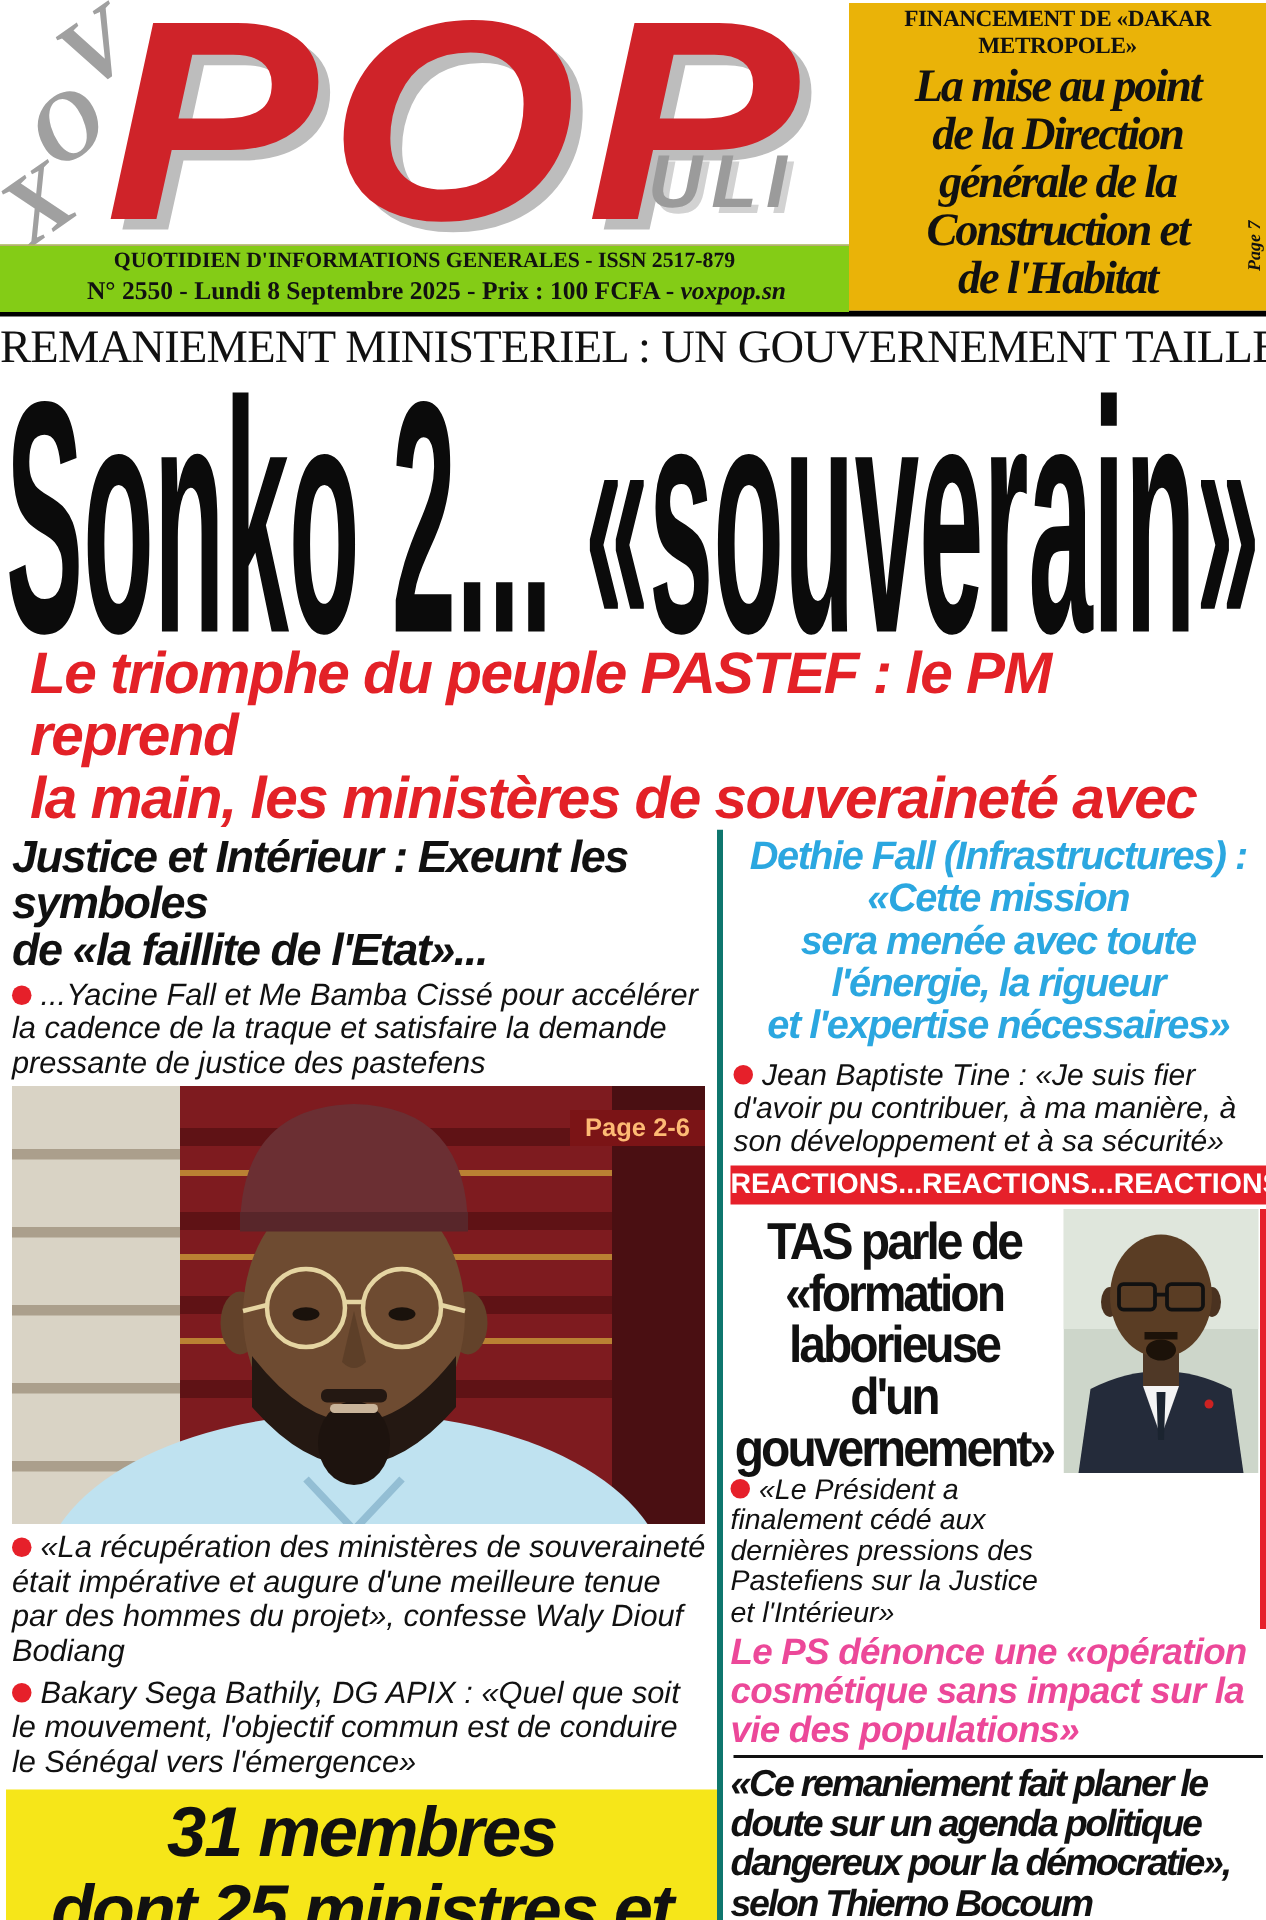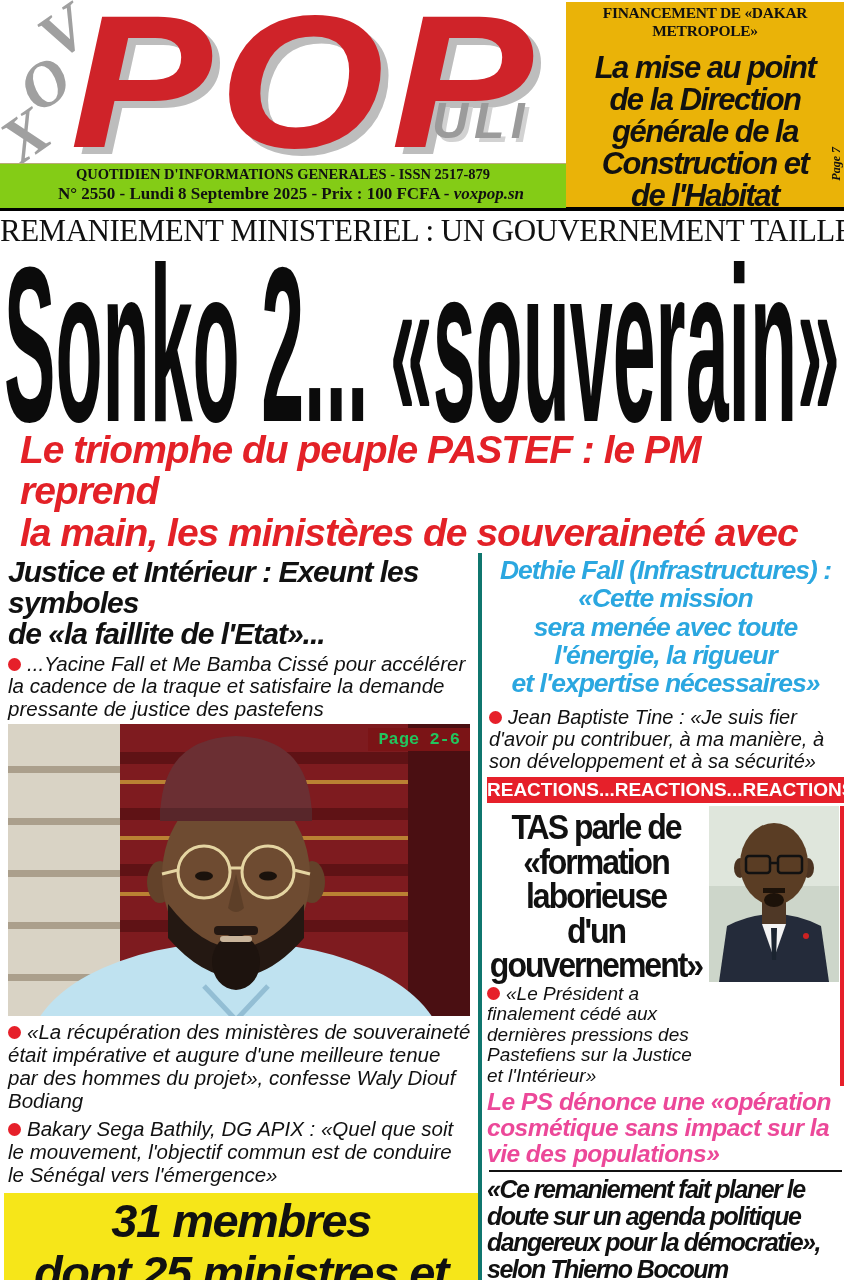--- a/index.html
+++ b/index.html
@@ -18,43 +18,43 @@
   #date-strip{position:absolute;left:0;top:163px;width:566px;height:44px;background:#84cc16;
               border-top:1px solid #b9ab77;text-align:center;}
   #tagline{font-family:"Liberation Serif",serif;font-weight:bold;font-size:14.5px;margin-top:2px;}
   #issue-line{font-family:Liberation Serif, serif;font-weight:bold;font-size:17px;margin-top:1px;margin-left:16px;}
   #issue-line .site{font-style:italic;font-weight:bold;}
   #promo{position:absolute;left:566px;top:2px;width:278px;height:205px;background:#eab308;
          text-align:center;overflow:hidden;}
   #promo-kicker{font-family:"Liberation Serif",serif;font-weight:bold;font-size:15.5px;margin-top:2px;
                 letter-spacing:-0.3px;}
   #promo-headline{font-weight:bold;font-style:italic;font-size:31px;line-height:1.03;letter-spacing:-1.5px;
-                  white-space:pre-line;margin-top:12px;}
+                  white-space:pre-line;margin-top:1px;font-family:Liberation Serif, serif;}
   #promo-page{position:absolute;right:0px;bottom:26px;font-family:"Liberation Serif",serif;font-weight:bold;
               font-style:italic;font-size:12px;writing-mode:vertical-rl;transform:rotate(180deg);}
   
   #lead-kicker{font-family:"Liberation Serif",serif;font-size:31px;text-align:center;letter-spacing:-0.5px;
                margin:2px 0 0 0;white-space:nowrap;}
   #main-headline-svg{display:block;}
   #lead-subhead{color:#e32127;font-weight:bold;font-style:italic;font-size:39px;line-height:1.06;
                 letter-spacing:-1px;white-space:pre-line;padding-left:20px;margin-top:2px;}
   
   #columns{display:flex;height:768px;overflow:hidden;}
   #left-col{width:478px;flex:0 0 478px;overflow:hidden;}
   #right-col{width:366px;flex:0 0 366px;border-left:4px solid #0f766e;padding-left:5px;box-sizing:border-box;
              overflow:hidden;}
   .bullet{display:inline-block;width:13px;height:13px;border-radius:50%;background:#e6202a;
           margin-right:6px;vertical-align:baseline;}
   
   #justice-headline{font-weight:bold;font-style:italic;font-size:30px;line-height:1.03;letter-spacing:-1px;
                     white-space:pre-line;margin:4px 0 3px 8px;}
   #justice-bullet{font-style:italic;font-size:20.5px;line-height:1.1;margin:0 4px 4px 8px;}
   #sonko-photo{position:relative;width:462px;height:292px;margin-left:8px;overflow:hidden;}
-  #page-ref-1{position:absolute;top:4px;right:0;background:#7b1416;color:#22c55e;
-              font-family:Liberation Mono, monospace;font-weight:bold;font-size:17px;padding:2px 10px;}
+  #page-ref-1{position:absolute;top:16px;right:0;background:#7b1416;color:#fdba74;
+              font-family:Liberation Sans, sans-serif;font-weight:bold;font-size:17px;padding:2px 10px;}
   .quote-p{font-style:italic;font-size:20.5px;line-height:1.12;margin:5px 6px 0 8px;}
   #members-box{background:#f6e619;margin:6px 0 0 4px;padding:2px 8px 8px 8px;}
   #members-headline{font-weight:bold;font-style:italic;font-size:47px;line-height:1.1;letter-spacing:-1.5px;
                     text-align:center;white-space:pre-line;}
   
   #dethie-headline{color:#2ba7e0;font-weight:bold;font-style:italic;font-size:26.5px;line-height:1.07;
                    letter-spacing:-1px;text-align:center;white-space:pre-line;margin-top:3px;}
   #dethie-bullet{font-style:italic;font-size:20px;line-height:1.1;margin:8px 2px 5px 2px;}
   #reactions-bar{background:#e6202a;color:#fff;font-weight:bold;font-size:19px;text-align:center;
                  padding:2px 0;margin:2px 0 3px 0;}

